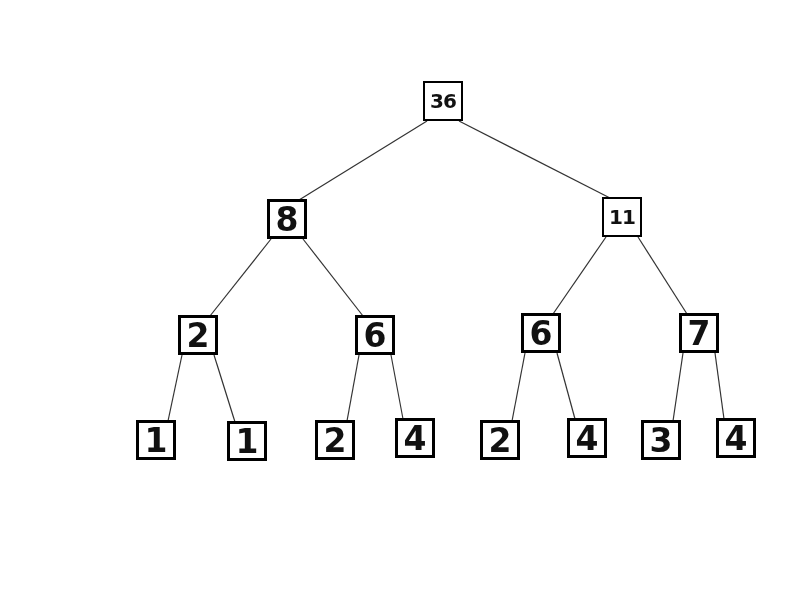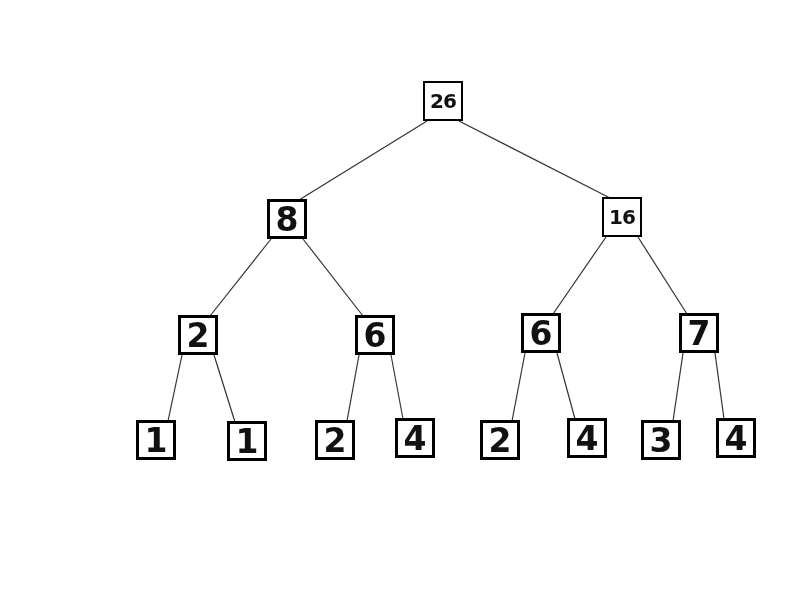--- a/index.html
+++ b/index.html
@@ -67,23 +67,23 @@
       <line x1="182" y1="355" x2="168" y2="421" stroke="#333333" stroke-width="1.2"></line>
       <line x1="214" y1="355" x2="235" y2="422" stroke="#333333" stroke-width="1.2"></line>
       <line x1="359" y1="355" x2="347" y2="421" stroke="#333333" stroke-width="1.2"></line>
       <line x1="391" y1="355" x2="403" y2="419" stroke="#333333" stroke-width="1.2"></line>
       <line x1="525" y1="353" x2="512" y2="421" stroke="#333333" stroke-width="1.2"></line>
       <line x1="557" y1="353" x2="575" y2="419" stroke="#333333" stroke-width="1.2"></line>
       <line x1="683" y1="353" x2="673" y2="421" stroke="#333333" stroke-width="1.2"></line>
       <line x1="715" y1="353" x2="724" y2="419" stroke="#333333" stroke-width="1.2"></line>
     </svg>
   <div class="nodes-layer" id="nodes">
-      <div class="node double" style="left: 443px; top: 101px; border-color: rgb(0, 0, 0); background: rgb(255, 255, 255);">26</div>
+      <div class="node double" style="left: 443px; top: 101px; border-color: rgb(0, 0, 0); background: rgb(255, 255, 255);">36</div>
       <div class="node" style="left: 287px; top: 219px; border-color: rgb(0, 0, 0); background: rgb(255, 255, 255);">8</div>
-      <div class="node double" style="left: 622px; top: 217px; border-color: rgb(0, 0, 0); background: rgb(255, 255, 255);">16</div>
+      <div class="node double" style="left: 622px; top: 217px; border-color: rgb(0, 0, 0); background: rgb(255, 255, 255);">11</div>
       <div class="node" style="left: 198px; top: 335px; border-color: rgb(0, 0, 0); background: rgb(255, 255, 255);">2</div>
       <div class="node" style="left: 375px; top: 335px; border-color: rgb(0, 0, 0); background: rgb(255, 255, 255);">6</div>
       <div class="node" style="left: 541px; top: 333px; border-color: rgb(0, 0, 0); background: rgb(255, 255, 255);">6</div>
       <div class="node" style="left: 699px; top: 333px; border-color: rgb(0, 0, 0); background: rgb(255, 255, 255);">7</div>
       <div class="node" style="left: 156px; top: 440px; border-color: rgb(0, 0, 0); background: rgb(255, 255, 255);">1</div>
       <div class="node" style="left: 247px; top: 441px; border-color: rgb(0, 0, 0); background: rgb(255, 255, 255);">1</div>
       <div class="node" style="left: 335px; top: 440px; border-color: rgb(0, 0, 0); background: rgb(255, 255, 255);">2</div>
       <div class="node" style="left: 415px; top: 438px; border-color: rgb(0, 0, 0); background: rgb(255, 255, 255);">4</div>
       <div class="node" style="left: 500px; top: 440px; border-color: rgb(0, 0, 0); background: rgb(255, 255, 255);">2</div>
       <div class="node" style="left: 587px; top: 438px; border-color: rgb(0, 0, 0); background: rgb(255, 255, 255);">4</div>

